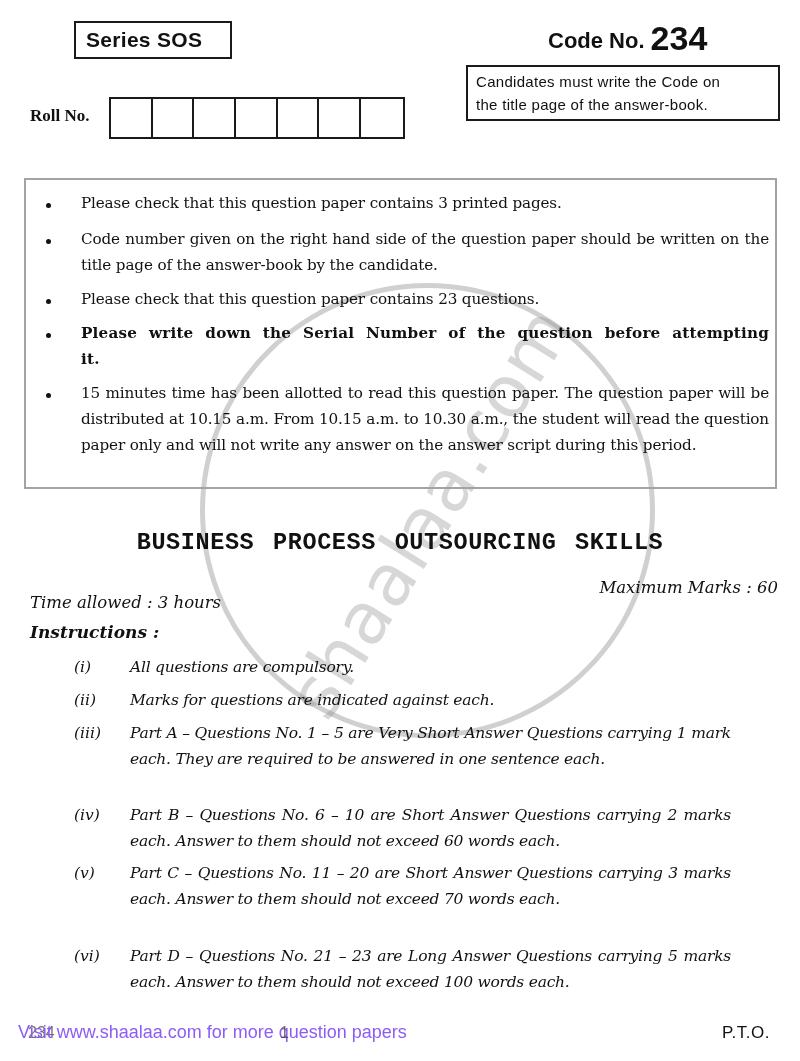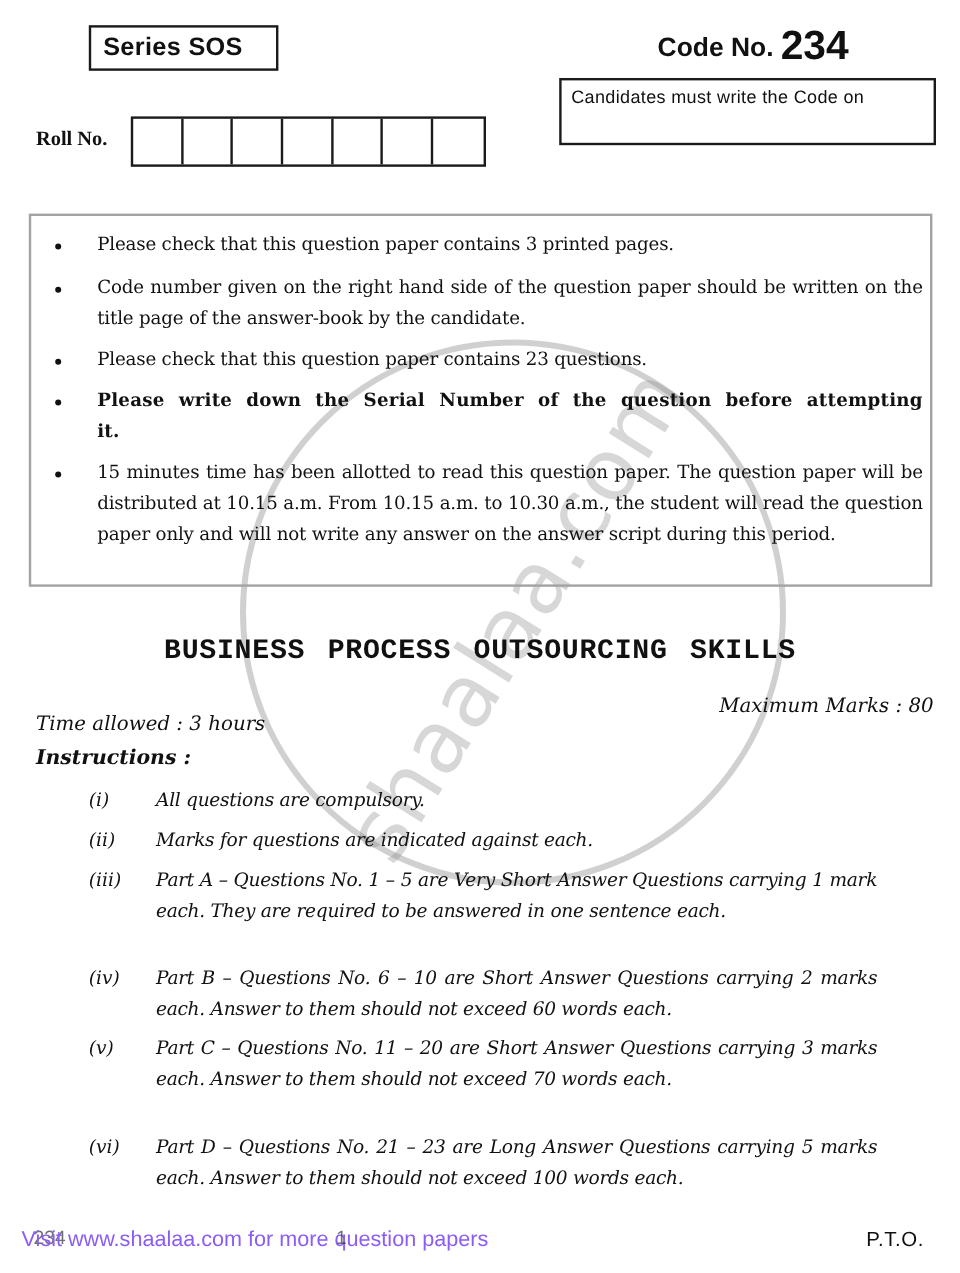--- a/index.html
+++ b/index.html
@@ -111,20 +111,21 @@
 <div class="abs wm-text">shaalaa.com</div>
 
 <div class="abs series-box">Series SOS</div>
 
 <div class="abs code-no">
   <span>Code No.</span><span class="num">234</span>
 </div>
 
 <div class="abs code-note">
   <div>Candidates must write the Code on</div>
+  <div>the title page of the answer-book.</div>
 </div>
 
 <div class="abs roll-label">Roll No.</div>
 <div class="abs roll-boxes">
   <div class="roll-box"></div>
   <div class="roll-box"></div>
   <div class="roll-box"></div>
   <div class="roll-box"></div>
   <div class="roll-box"></div>
   <div class="roll-box"></div>
@@ -149,21 +150,21 @@
     <div class="text bold">Please write down the Serial Number of the question before attempting it.</div>
   </div>
   <div class="notice-item" style="top:200px">
     <span class="bullet" style="top:13px"></span>
     <div class="text">15 minutes time has been allotted to read this question paper. The question paper will be distributed at 10.15 a.m. From 10.15 a.m. to 10.30 a.m., the student will read the question paper only and will not write any answer on the answer script during this period.</div>
   </div>
 </div>
 
 <div class="abs title">BUSINESS PROCESS OUTSOURCING SKILLS</div>
 <div class="abs time-allowed">Time allowed : 3 hours</div>
-<div class="abs max-marks">Maximum Marks : 80</div>
+<div class="abs max-marks">Maximum Marks : 60</div>
 <div class="abs instr-heading">Instructions :</div>
 
 <div class="instr" style="top:654px">
   <span class="num">(i)</span>
   <div class="body">All questions are compulsory.</div>
 </div>
 <div class="instr" style="top:687px">
   <span class="num">(ii)</span>
   <div class="body">Marks for questions are indicated against each.</div>
 </div>

